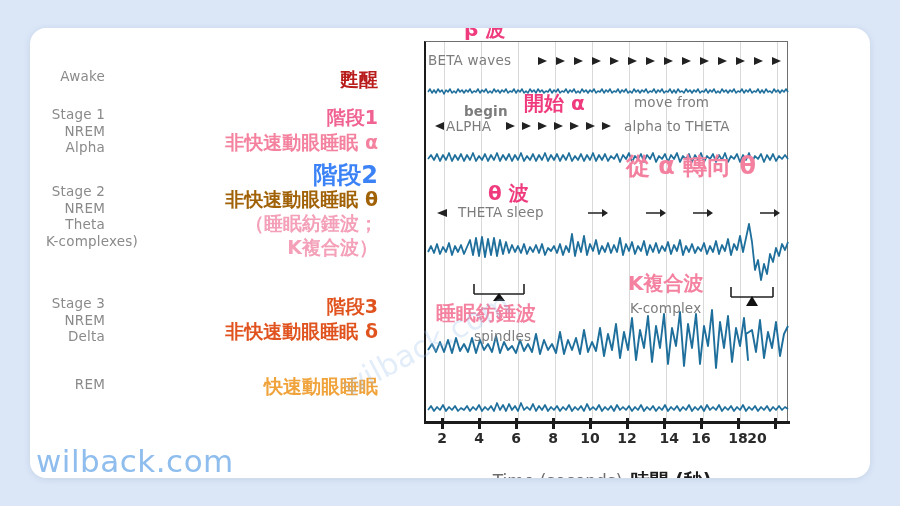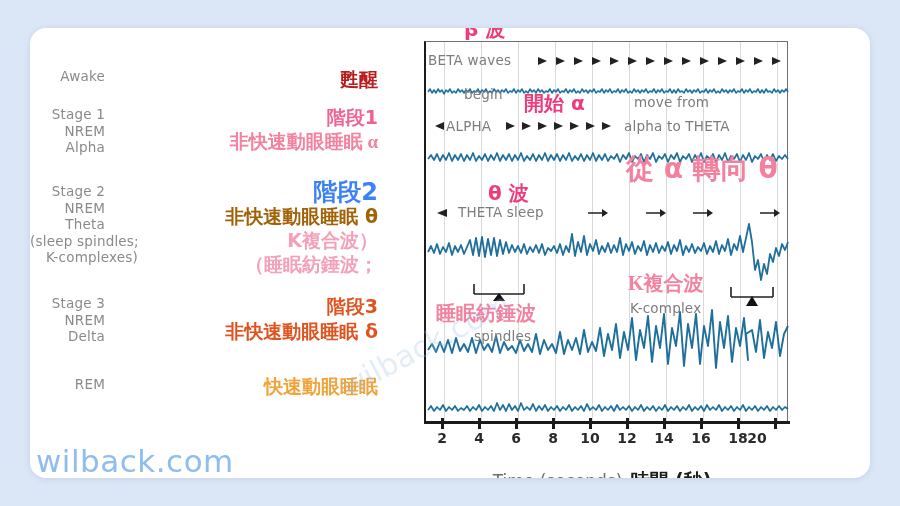--- a/index.html
+++ b/index.html
@@ -108,33 +108,32 @@
       <div class="stage-block" style="top:40px;">
         <div class="en">Awake</div>
         <div class="zh zh-line" style="margin-top:-17px;font-size:19px;color:#b91c1c;">甦醒</div>
       </div>
 
       <div class="stage-block" style="top:78px;">
         <div class="en">Stage 1</div>
         <div class="en">NREM</div>
         <div class="en">Alpha</div>
         <div class="zh zh-line" style="margin-top:-50px;font-size:19px;color:#f06292;">階段1</div>
-        <div class="zh zh-line" style="margin-top:3px;font-size:19px;color:#f4829f;font-family:Liberation Serif, serif;">非快速動眼睡眠 α</div>
+        <div class="zh zh-line" style="margin-top:3px;font-size:19px;color:#f4829f;">非快速動眼睡眠 α</div>
       </div>
 
       <div class="stage-block" style="top:155px;">
         <div class="en">Stage 2</div>
         <div class="en">NREM</div>
         <div class="en">Theta</div>
-        <div class="en wide">(sleep spindles;</div>
         <div class="en wide">K-complexes)</div>
         <div class="zh zh-line" style="margin-top:-85px;font-size:24px;color:#3b82f6;">階段2</div>
         <div class="zh zh-line" style="margin-top:2px;font-size:19px;color:#a16207;">非快速動眼睡眠 θ</div>
+        <div class="zh zh-line" style="margin-top:2px;font-size:19px;color:#f4a0b8;">（睡眠紡錘波；</div>
         <div class="zh zh-line" style="margin-top:2px;font-size:19px;color:#f4a0b8;">K複合波）</div>
-        <div class="zh zh-line" style="margin-top:2px;font-size:19px;color:#f4a0b8;">（睡眠紡錘波；</div>
       </div>
 
       <div class="stage-block" style="top:267px;">
         <div class="en">Stage 3</div>
         <div class="en">NREM</div>
         <div class="en">Delta</div>
         <div class="zh zh-line" style="margin-top:-50px;font-size:19px;color:#e0531f;">階段3</div>
         <div class="zh zh-line" style="margin-top:3px;font-size:19px;color:#e0531f;">非快速動眼睡眠 δ</div>
       </div>
 
@@ -205,21 +204,21 @@
               <polygon points="144,1 153,5 144,9"></polygon>
                 <polygon points="162,1 171,5 162,9"></polygon>
               <polygon points="180,1 189,5 180,9"></polygon>
                 <polygon points="198,1 207,5 198,9"></polygon>
               <polygon points="216,1 225,5 216,9"></polygon>
                 <polygon points="234,1 243,5 234,9"></polygon>
             </g>
           </svg>
         </div>
 
-        <div class="anno anno-en" style="left:38px; top:44px;">begin</div>
+        <div class="anno anno-en" style="left:38px; top:61px;font-weight:bold;">begin</div>
         <div class="anno anno-zh" style="left:98px; top:48px; font-size:20px; color:#ef3b7d;">開始 α</div>
         <div class="anno anno-en" style="left:20px; top:76px;">ALPHA</div>
         <div class="anno anno-en" style="left:208px; top:52px;">move from</div>
         <div class="anno anno-en" style="left:198px; top:76px;">alpha to THETA</div>
         <div class="arrowrow" style="left:8px; top:79px;">
           <svg width="12" height="10" viewBox="0 0 12 10">
               <polygon points="10,1 1,5 10,9" fill="#222"></polygon>
             </svg>
         </div>
         <div class="arrowrow" style="left:80px; top:79px;">
@@ -228,21 +227,21 @@
               <polygon points="0,1 9,5 0,9"></polygon>
                 <polygon points="16,1 25,5 16,9"></polygon>
               <polygon points="32,1 41,5 32,9"></polygon>
                 <polygon points="48,1 57,5 48,9"></polygon>
               <polygon points="64,1 73,5 64,9"></polygon>
                 <polygon points="80,1 89,5 80,9"></polygon>
               <polygon points="96,1 105,5 96,9"></polygon>
             </g>
           </svg>
         </div>
-        <div class="anno anno-zh" style="left:200px; top:108px; font-size:28px; color:#f4809f;">從 α 轉向 θ</div>
+        <div class="anno anno-zh" style="left:200px; top:108px; font-size:24px; color:#f4809f;">從 α 轉向 θ</div>
 
         <div class="anno anno-zh" style="left:62px; top:138px; font-size:20px; color:#ef3b7d;">θ 波</div>
         <div class="anno anno-en" style="left:32px; top:162px;">THETA sleep</div>
         <div class="arrowrow" style="left:10px; top:166px;">
           <svg width="14" height="10" viewBox="0 0 14 10">
               <polygon points="1,5 11,1 11,9" fill="#222"></polygon>
             </svg>
         </div>
         <div class="arrowrow" style="left:162px; top:166px;">
           <svg width="196" height="10" viewBox="0 0 196 10">
@@ -263,21 +262,21 @@
         </div>
         <div class="anno anno-zh" style="left:10px; top:258px; font-size:20px; color:#f4819f;">睡眠紡錘波</div>
         <div class="anno anno-en" style="left:48px; top:286px;">spindles</div>
 
         <div class="arrowrow" style="left:303px; top:243px;">
           <svg width="46" height="22" viewBox="0 0 46 22">
             <path d="M2,2 L2,12 M2,12 L44,12 M44,2 L44,12" fill="none" stroke="#222" stroke-width="1.6"></path>
             <polygon points="17,21 29,21 23,11" fill="#111"></polygon>
           </svg>
         </div>
-        <div class="anno anno-zh" style="left:202px; top:228px; font-size:20px; color:#f4819f;font-family:Liberation Serif, serif;">K複合波</div>
+        <div class="anno anno-zh" style="left:202px; top:228px; font-size:20px; color:#f4819f;">K複合波</div>
         <div class="anno anno-en" style="left:204px; top:258px;">K-complex</div>
       </div>
 
       <div class="axis-bottom"></div>
       <div class="tick" style="left:17px;"></div>
       <div class="tick" style="left:54px;"></div>
       <div class="tick" style="left:91px;"></div>
       <div class="tick" style="left:128px;"></div>
       <div class="tick" style="left:165px;"></div>
       <div class="tick" style="left:202px;"></div>
@@ -285,21 +284,21 @@
       <div class="tick" style="left:276px;"></div>
       <div class="tick" style="left:313px;"></div>
       <div class="tick" style="left:350px;"></div>
 
       <div class="ticklabel" style="left:18px;">2</div>
       <div class="ticklabel" style="left:55px;">4</div>
       <div class="ticklabel" style="left:92px;">6</div>
       <div class="ticklabel" style="left:129px;">8</div>
       <div class="ticklabel" style="left:166px;">10</div>
       <div class="ticklabel" style="left:203px;">12</div>
-      <div class="ticklabel" style="left:240px;">14</div>
+      <div class="ticklabel" style="left:240px;text-align:right;">14</div>
       <div class="ticklabel" style="left:277px;">16</div>
       <div class="ticklabel" style="left:314px;">18</div>
       <div class="ticklabel" style="left:333px;">20</div>
 
       <div class="xaxis-title">
         <span>Time (seconds)</span><b>時間 (秒)</b>
       </div>
 
     </div>
 

